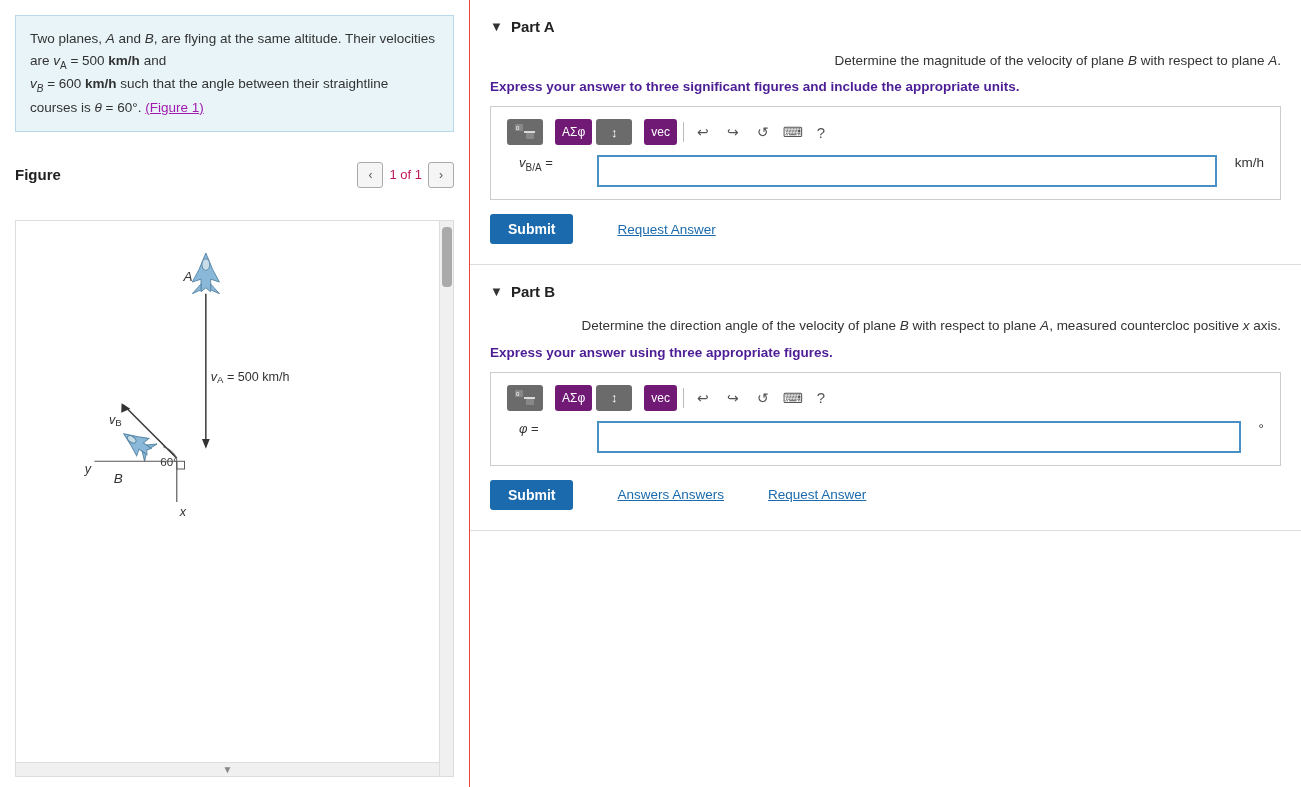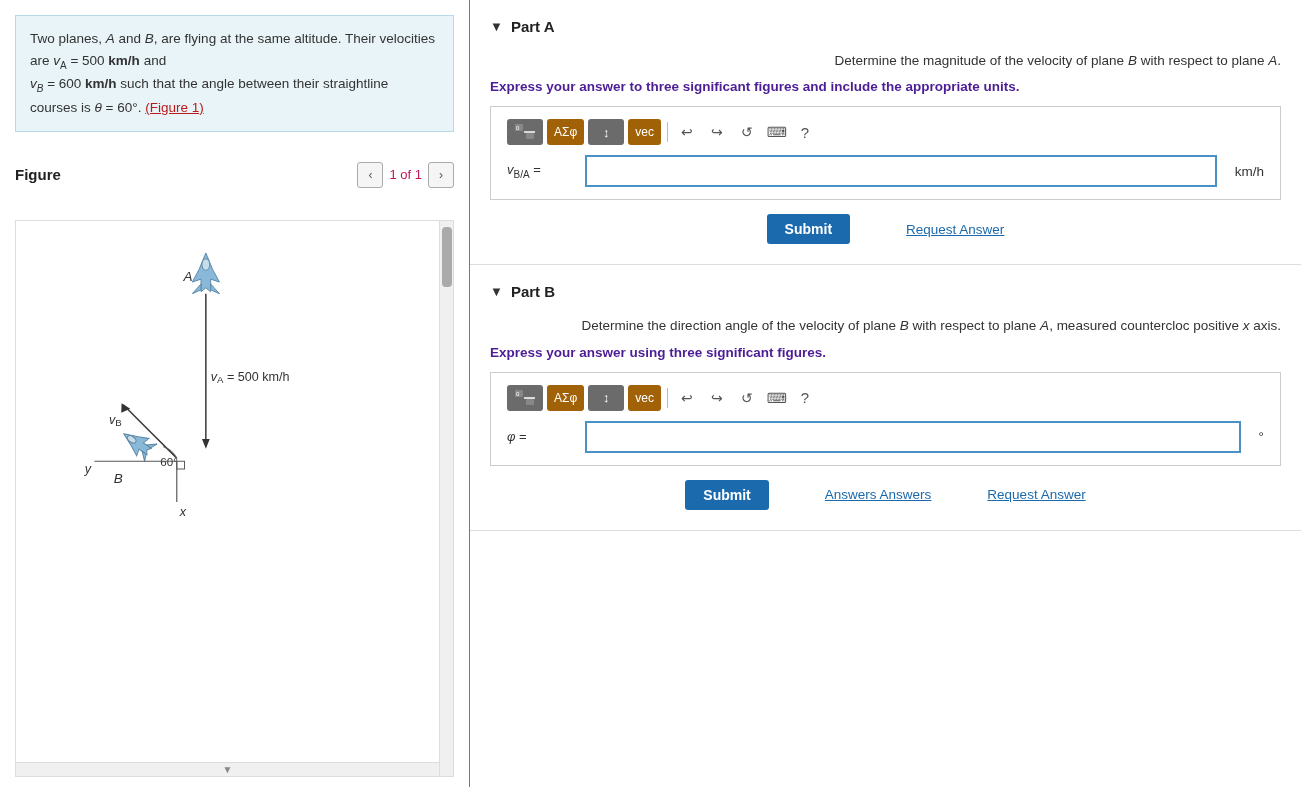--- a/index.html
+++ b/index.html
@@ -29,21 +29,21 @@
       border: 1px solid #b8d9e8;
       margin: 15px 15px 0 15px;
       padding: 12px 14px;
       font-size: 13.5px;
       color: #333;
       line-height: 1.6;
     }
 
     .problem-statement .italic { font-style: italic; }
     .figure-link {
-      color: #b91c1c;
+      color: #a21caf;
       text-decoration: underline;
       cursor: pointer;
     }
 
     .figure-area {
       flex: 1;
       display: flex;
       flex-direction: column;
       padding: 10px 15px;
       gap: 24px;
@@ -186,31 +186,32 @@
     }
 
     .toolbar {
       display: flex;
       align-items: center;
       gap: 4px;
       margin-bottom: 10px;
     }
 
     .toolbar-btn {
-      background: #a16207;
+      background: #701a75;
       color: #fff;
       border: none;
       border-radius: 3px;
       padding: 3px 7px;
       font-size: 12px;
       cursor: pointer;
       height: 26px;
       display: flex;
       align-items: center;
       justify-content: center;
+      margin-left: 8px;
     }
 
     .toolbar-icon-btn {
       background: #6b6b6b;
       color: #fff;
       border: none;
       border-radius: 3px;
       width: 36px;
       height: 26px;
       cursor: pointer;
@@ -248,22 +249,22 @@
       cursor: pointer;
       width: 22px;
       height: 26px;
       display: flex;
       align-items: center;
       justify-content: center;
     }
 
     .input-row {
       display: flex;
-      align-items: center;
       gap: 18px;
+      margin-left: 12px;
     }
 
     .input-label {
       font-size: 13px;
       color: #333;
       white-space: nowrap;
       min-width: 60px;
     }
 
     .answer-input {
@@ -277,22 +278,21 @@
 
     .unit-label {
       font-size: 13.5px;
       color: #333;
       white-space: nowrap;
     }
 
     .actions-row {
       display: flex;
       align-items: center;
-      gap: 28px;
-      justify-content: center;
+      gap: 16px;
     }
 
     .submit-btn {
       background: #1a6aad;
       color: #fff;
       border: none;
       border-radius: 3px;
       padding: 7px 18px;
       font-size: 14px;
       cursor: pointer;
@@ -450,21 +450,21 @@
   <div class="part-section">
     <div class="part-header">
       <span class="collapse-arrow">▼</span>
       <span class="part-title">Part B</span>
     </div>
 
     <p class="part-description">
       Determine the direction angle of the velocity of plane <i>B</i> with respect to plane <i>A</i>, measured countercloc positive <i>x</i> axis.
     </p>
 
-    <p class="instruction-bold">Express your answer using three significant figures.</p>
+    <p class="instruction-bold">Express your answer using three appropriate figures.</p>
 
     <div class="answer-box">
       <div class="toolbar">
         <button class="toolbar-icon-btn">
           <svg width="22" height="18" viewBox="0 0 22 18">
             <rect x="1" y="1" width="8" height="7" rx="1" fill="#888"></rect>
             <text x="2" y="7" font-size="6" fill="#fff">0</text>
             <line x1="10" y1="9" x2="21" y2="9" stroke="#fff" stroke-width="1.5"></line>
             <rect x="12" y="10" width="8" height="6" rx="1" fill="#888"></rect>
           </svg>

